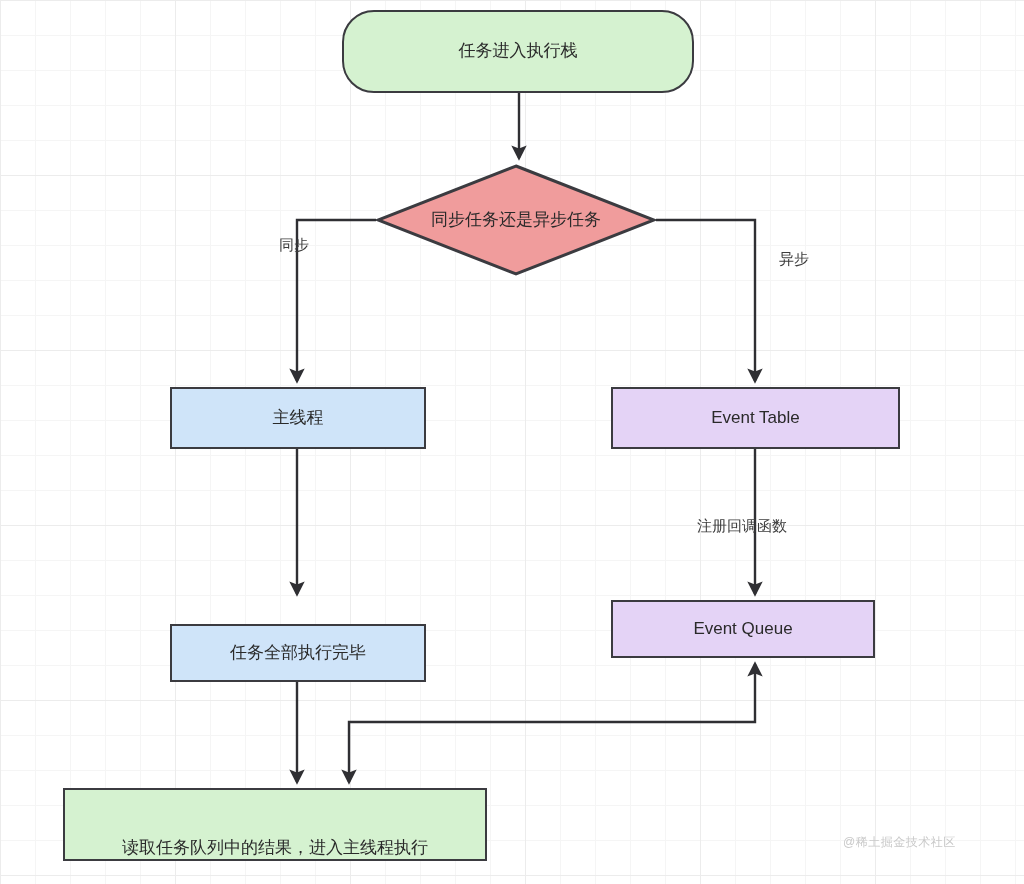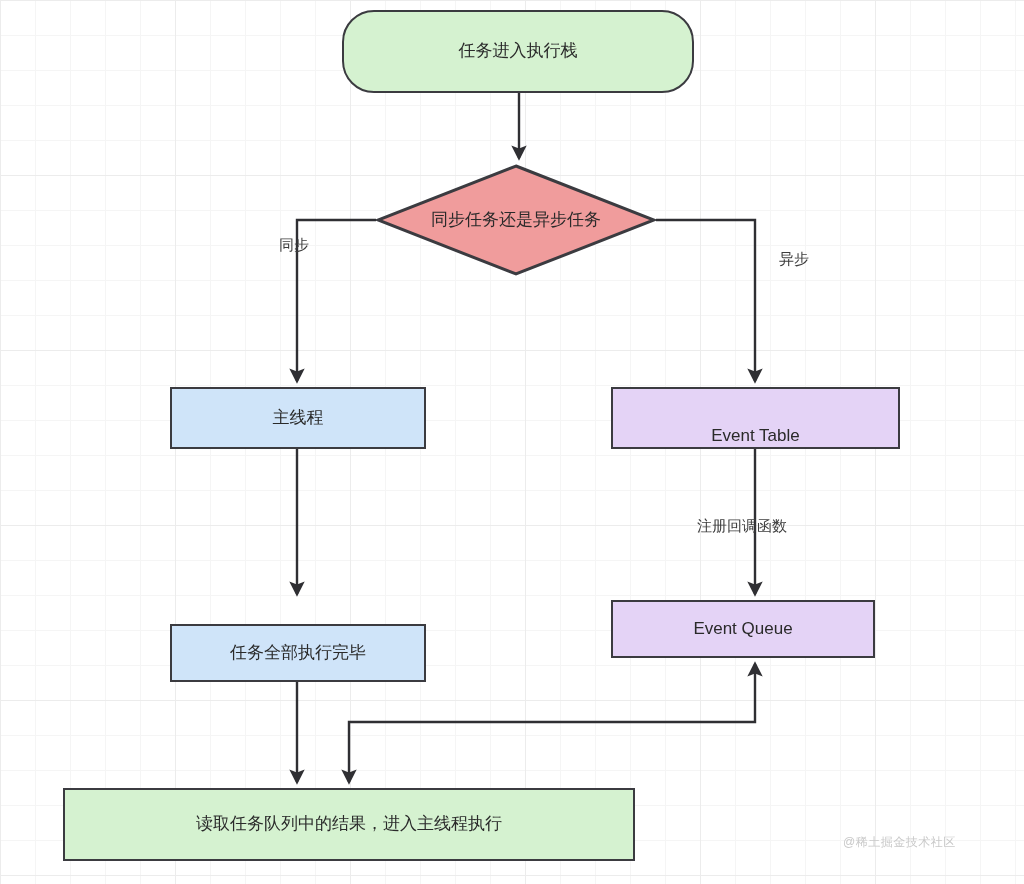--- a/index.html
+++ b/index.html
@@ -114,33 +114,33 @@
     <span>主线程</span>
   </div>
 
   <div class="node node-diamond" style="left:376px; top:164px; width:280px; height:112px;">
     <svg class="diamond-shape" viewBox="0 0 280 112" preserveAspectRatio="none">
       <polygon points="140,2 278,56 140,110 2,56" fill="#f09c9c" stroke="#3b3b40" stroke-width="3" vector-effect="non-scaling-stroke"></polygon>
     </svg>
     <span class="diamond-label">同步任务还是异步任务</span>
   </div>
 
-  <div class="node" style="left:611px; top:387px; width:289px; height:62px; background:#e4d3f6;align-items:flex-end;">
+  <div class="node" style="left:611px; top:387px; width:289px; height:62px; background:#e4d3f6;">
     <span>Event Table</span>
   </div>
 
   <div class="node" style="left:170px; top:624px; width:256px; height:58px; background:#cfe4f9;">
     <span>任务全部执行完毕</span>
   </div>
 
   <div class="node" style="left:611px; top:600px; width:264px; height:58px; background:#e4d3f6;">
     <span>Event Queue</span>
   </div>
 
-  <div class="node" style="left:63px; top:788px; width:572px; height:73px; background:#d5f2d0;">
+  <div class="node" style="left:63px; top:788px; width:424px; height:73px; background:#d5f2d0;align-items:flex-end;">
     <span>读取任务队列中的结果，进入主线程执行</span>
   </div>
 
   <div class="edge-label" style="left:275px; top:235px;">
     <span>同步</span>
   </div>
 
   <div class="edge-label" style="left:775px; top:249px;">
     <span>异步</span>
   </div>

